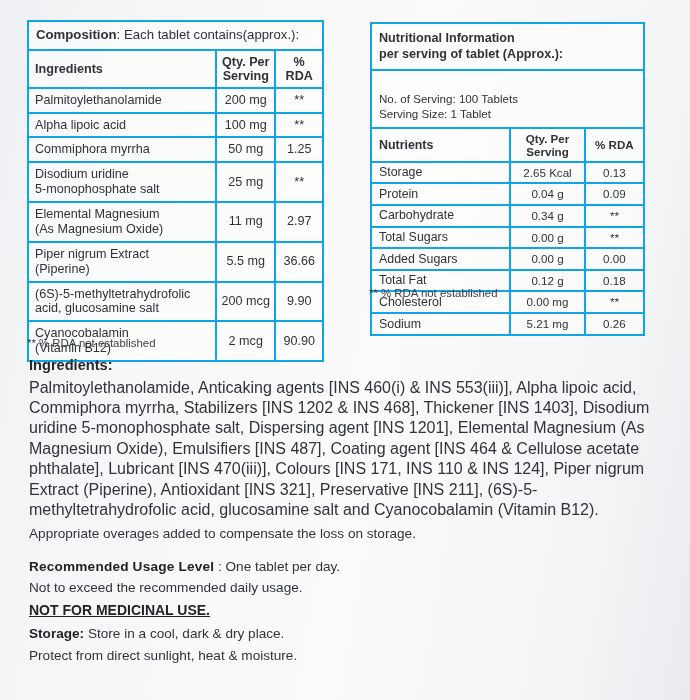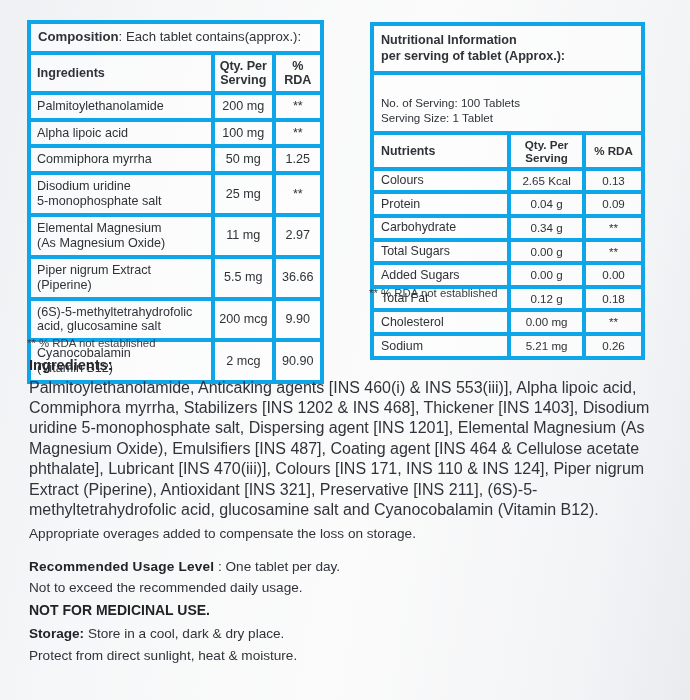--- a/index.html
+++ b/index.html
@@ -28,21 +28,21 @@
     padding: 0;
   }
 
   table.lbl {
     border-collapse: collapse;
     background: rgba(255,255,255,0.55);
     font-size: 12.4px;
     color: #2f3338;
   }
   table.lbl td, table.lbl th {
-    border: 4px solid #0ea5e9;
+    border: 2px solid #0ea5e9;
     padding: 3px 5px;
     font-weight: normal;
     vertical-align: middle;
     line-height: 1.18;
   }
 
   
   #composition-table {
     position: absolute;
     left: 27px;
@@ -184,20 +184,21 @@
   .usage-line b { font-weight: bold; color: #212528; }
   #usage-label {
     letter-spacing: 0.2px;
   }
   #not-medicinal {
     font-size: 14px;
     font-weight: bold;
     color: #1e2225;
     line-height: 24px;
     white-space: nowrap;
+    text-decoration: underline;
   }
   #storage-line { line-height: 23px; }
   #protect-line { line-height: 22px; }
 </style>
 </head>
 <body>
 
 <div class="paper"></div>
 
 <div class="sheet">
@@ -295,21 +296,21 @@
       <tr>
         <td class="hdr nut">Nutrients</td>
         <td class="hdr qty">
           <span>Qty. Per</span><br>
           <span>Serving</span>
         </td>
         <td class="hdr rda">% RDA</td>
       </tr>
 
       <tr>
-        <td class="nut">Colours</td>
+        <td class="nut">Storage</td>
         <td class="qty">2.65 Kcal</td>
         <td class="rda">0.13</td>
       </tr>
       <tr>
         <td class="nut">Protein</td>
         <td class="qty">0.04 g</td>
         <td class="rda">0.09</td>
       </tr>
       <tr>
         <td class="nut">Carbohydrate</td>

